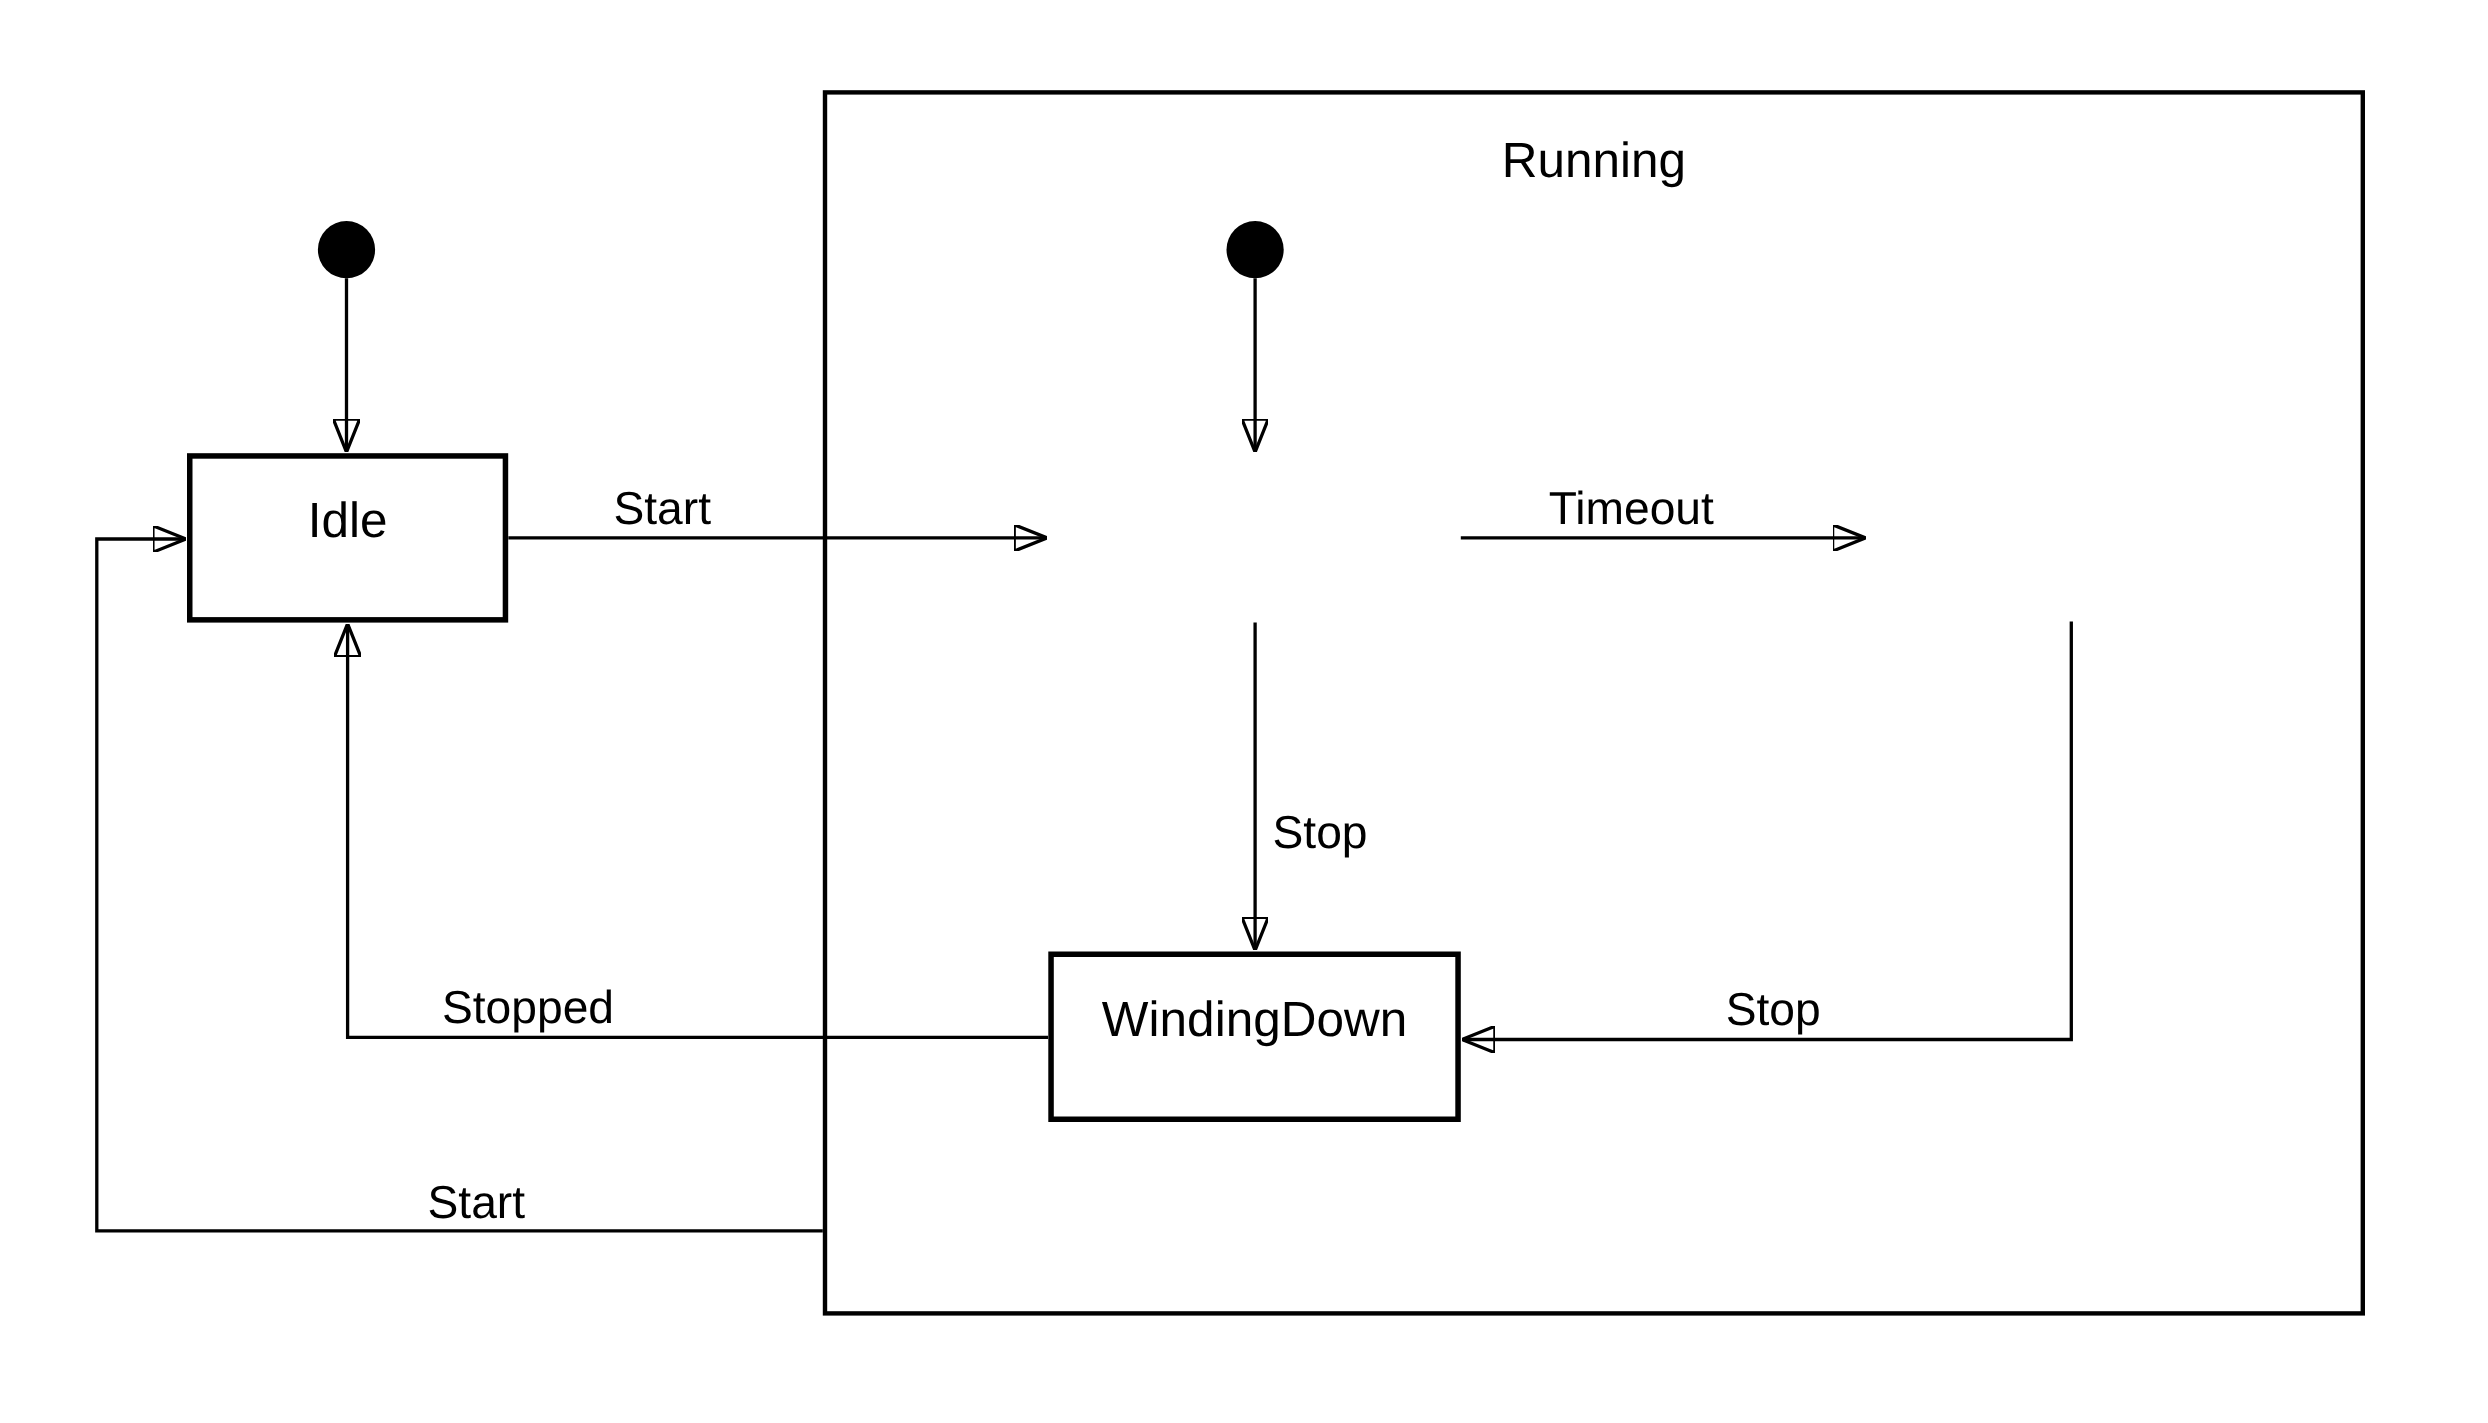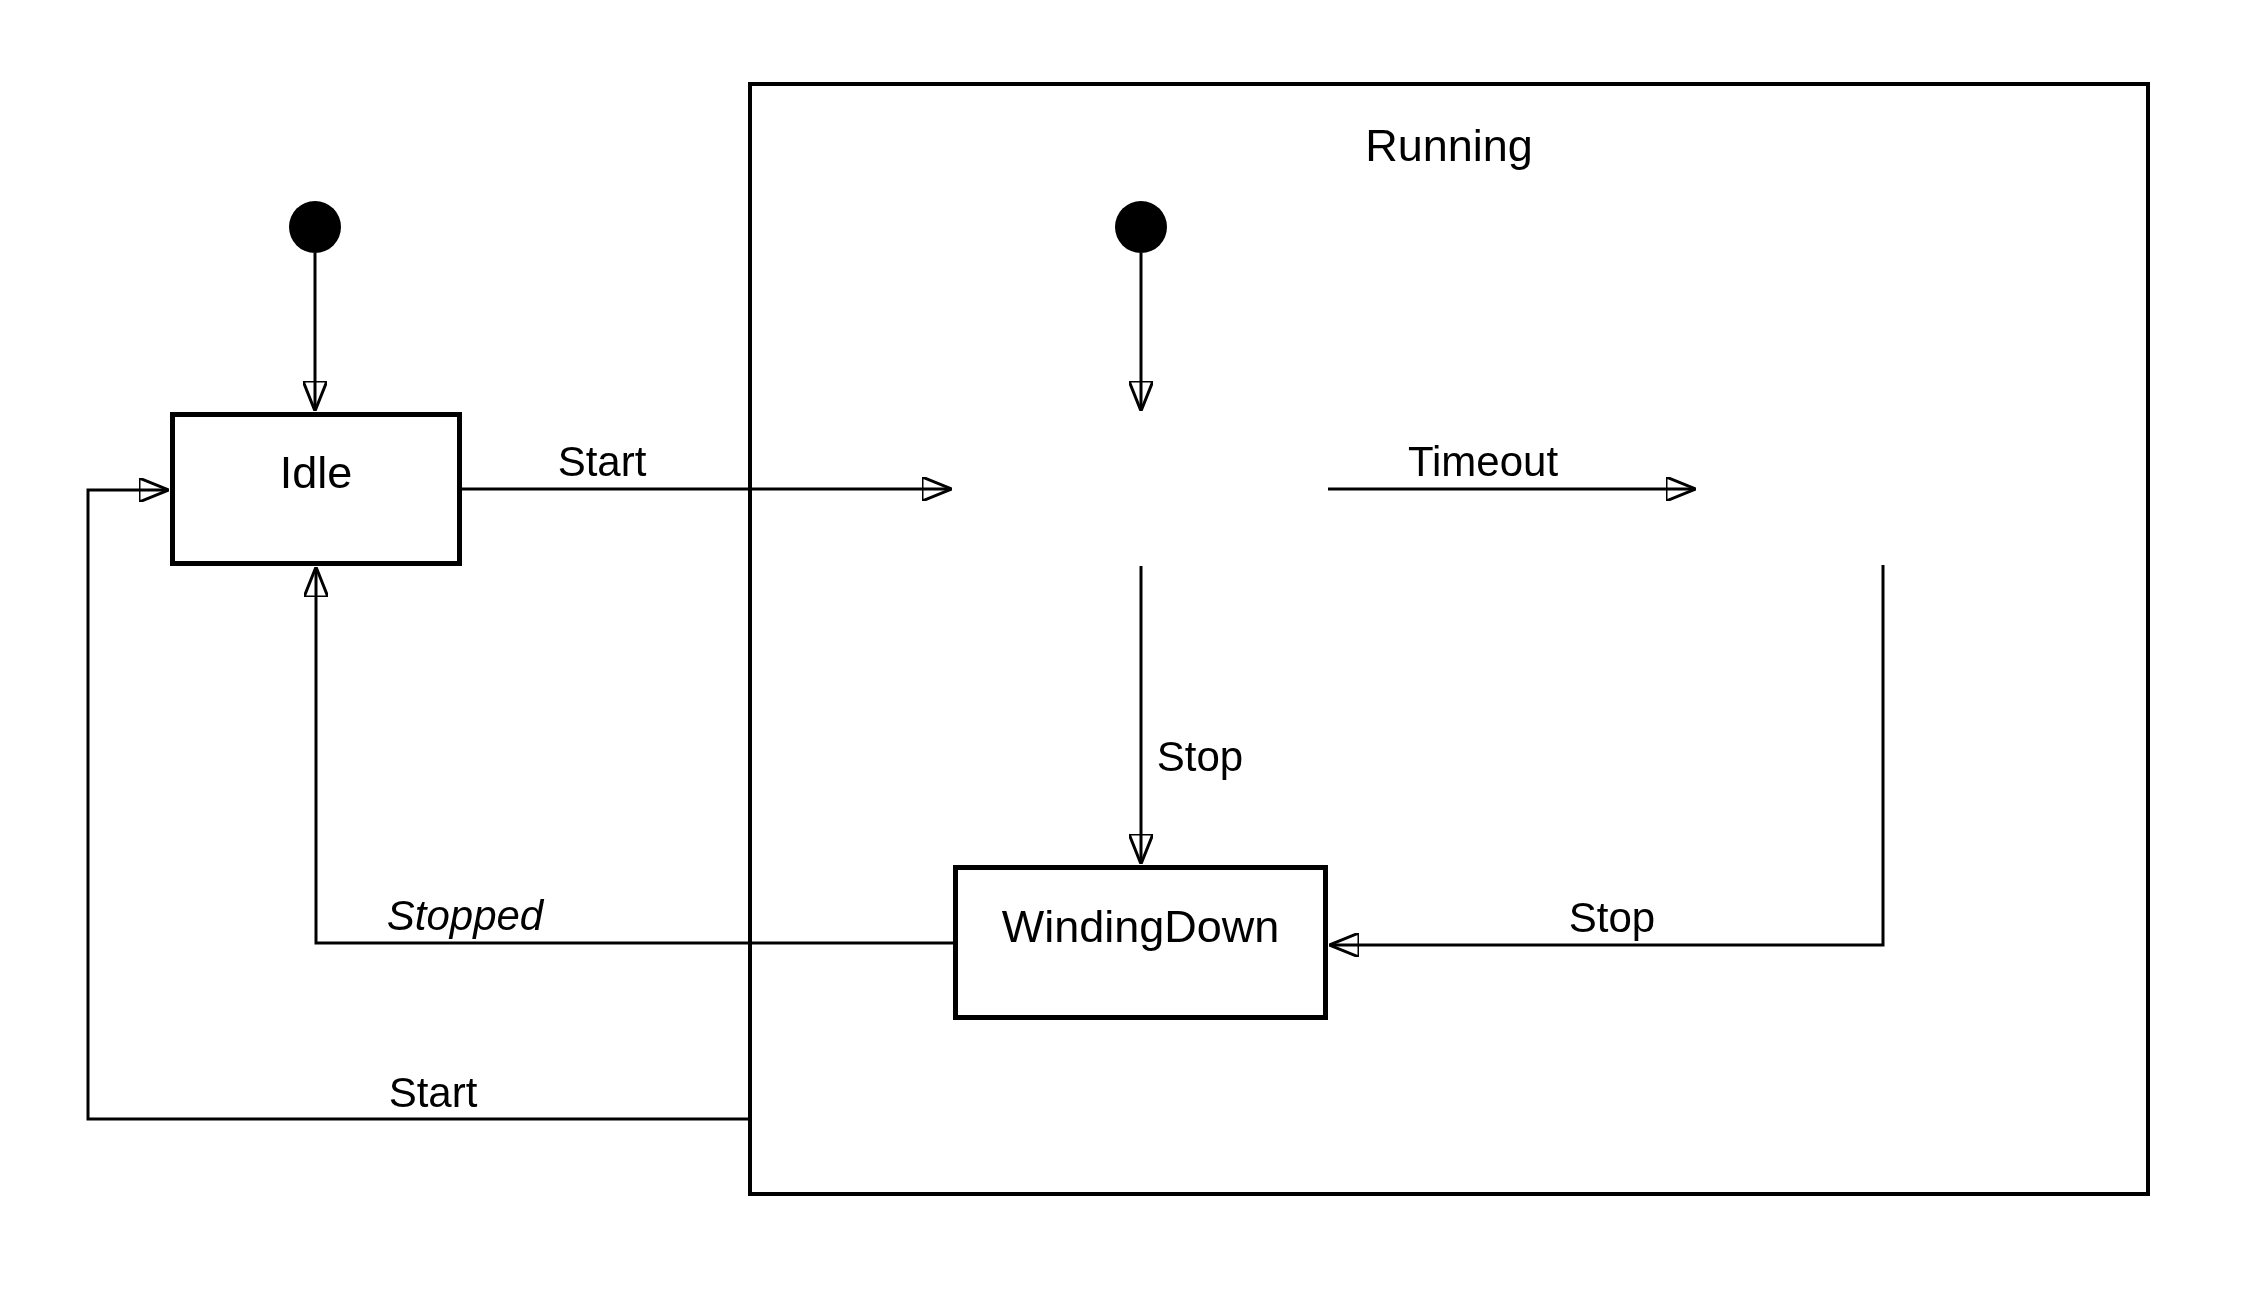--- a/index.html
+++ b/index.html
@@ -75,21 +75,21 @@
     line-height: 1;
     white-space: nowrap;
     transform: translate(-50%, -50%);
     color: #000000;
     background: transparent;
   }
   .lbl-start    { left: 602px;  top: 462px; }
   .lbl-timeout  { left: 1483px; top: 462px; }
   .lbl-stop-wu  { left: 1200px; top: 757px; }
   .lbl-stop-as  { left: 1612px; top: 918px; }
-  .lbl-stopped  { left: 465px;  top: 916px; font-style: italic; }
+  .lbl-stopped  { left: 480px;  top: 916px; }
   .lbl-estop    { left: 433px;  top: 1093px; }
 </style>
 </head>
 <body>
 
 <div class="canvas">
 
   <div class="composite-state">
     <div class="composite-title">Running</div>
   </div>

